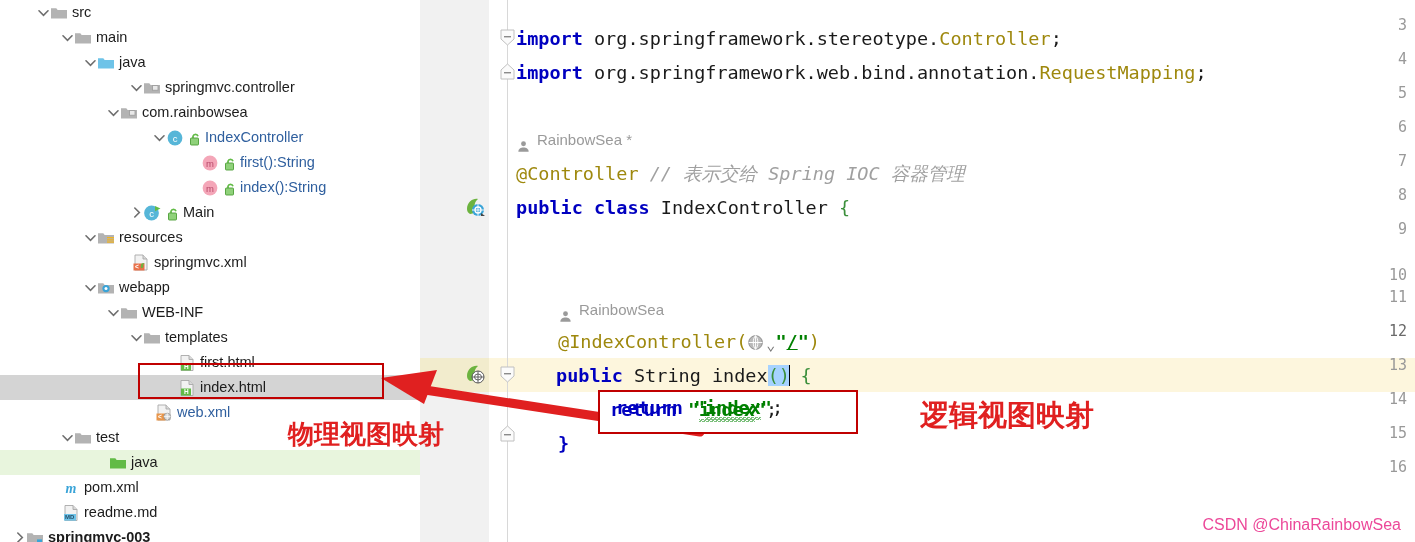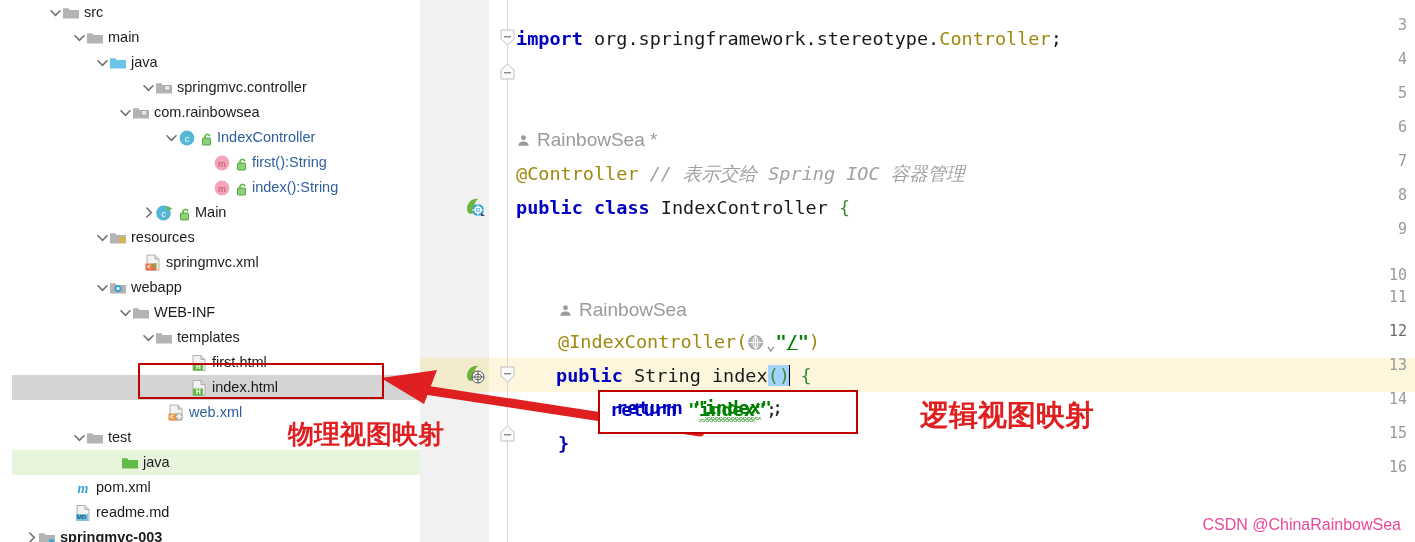--- a/index.html
+++ b/index.html
@@ -7,21 +7,21 @@
     width: 1415px; height: 542px;
     background: #ffffff;
     font-family: "Liberation Sans", sans-serif;
     overflow: hidden;
   }
   #root { position: relative; width: 1415px; height: 542px; background: #fff; }
 
   
   #tree {
     position: absolute; left: 0; top: 0; width: 420px; height: 542px;
-    background: #ffffff; overflow: hidden; padding-left: 12px;
+    background: #ffffff; overflow: hidden;
   }
   .row {
     position: relative; height: 25px; line-height: 25px;
     white-space: nowrap; font-size: 14.5px; color: #2b2b2b;
     display: flex; align-items: center;
   }
   .row.sel  { background: #d4d4d4; }
   .row.grn  { background: #e8f5dd; }
   .arw {
     width: 13px; height: 25px; flex: 0 0 13px;
@@ -76,22 +76,22 @@
   .kw   { color: #0000c0; font-weight: bold; margin-top: 44px; }
   .plain{ color: #1a1a1a; }
   .ann  { color: #9e880d; }
   .str  { color: #008000; font-weight: bold; }
   .cmt  { color: #a0a0a0; font-style: italic; }
   .grnp { color: #3b8f3b; }
 
   .author {
     position: absolute; left: 96px;
     font-family: "Liberation Sans", sans-serif;
-    font-size: 19px; color: #9a9a9a; height: 28px; line-height: 28px;
-    display: flex; align-items: center; gap: 6px;
+    font-size: 15px; color: #9a9a9a; height: 28px; line-height: 28px;
+    display: flex; align-items: flex-end; gap: 6px;
   }
 
   .sel-blue { background: #a6d2ff; }
   .caret {
     display: inline-block; width: 1.5px; height: 21px; background: #000;
     vertical-align: -4px; margin: 0 -1px;
   }
   .ul { text-decoration: underline; }
   .squig {
     background-image: repeating-linear-gradient(135deg,#7bbf7b 0 1px,transparent 1px 2px);
@@ -501,20 +501,21 @@
       <svg width="22" height="22" viewBox="0 0 22 22">
         <path d="M3 13 C3 6 9 2 14 3 C11 6 10 8 11 12 C12 15 10 18 6 18 C4 17 3 15 3 13Z" fill="#6cb33f"></path>
         <circle cx="14" cy="14" r="6" fill="#ffffff" stroke="#555" stroke-width="1"></circle>
         <path d="M14 8 v12 M8 14 h12" stroke="#555" stroke-width="0.9"></path>
         <path d="M10.5 14 a3.5 3 0 0 1 7 0 a3.5 3 0 0 1 -7 0" fill="none" stroke="#555" stroke-width="0.9"></path>
       </svg>
     </div>
 
     <div class="cline" style="top:22px"><span class="kw">import</span><span class="plain"> org.springframework.stereotype.</span><span class="ann">Controller</span><span class="plain">;</span></div>
 
+    <div class="cline" style="top:56px"><span class="kw">import</span><span class="plain"> org.springframework.web.bind.annotation.</span><span class="ann">RequestMapping</span><span class="plain">;</span></div>
 
     <div class="author" style="top:126px">
       <svg width="15" height="15" viewBox="0 0 16 16">
           <circle cx="8" cy="5" r="2.6" fill="#9a9a9a"></circle>
           <path d="M2.5 13.5 c0-3 2.6-4.5 5.5-4.5 s5.5 1.5 5.5 4.5z" fill="#9a9a9a"></path>
         </svg>
       <span>RainbowSea *</span>
     </div>
 
     <div class="cline" style="top:157px"><span class="ann">@Controller</span><span class="plain"> </span><span class="cmt">// 表示交给 Spring IOC 容器管理</span></div>

